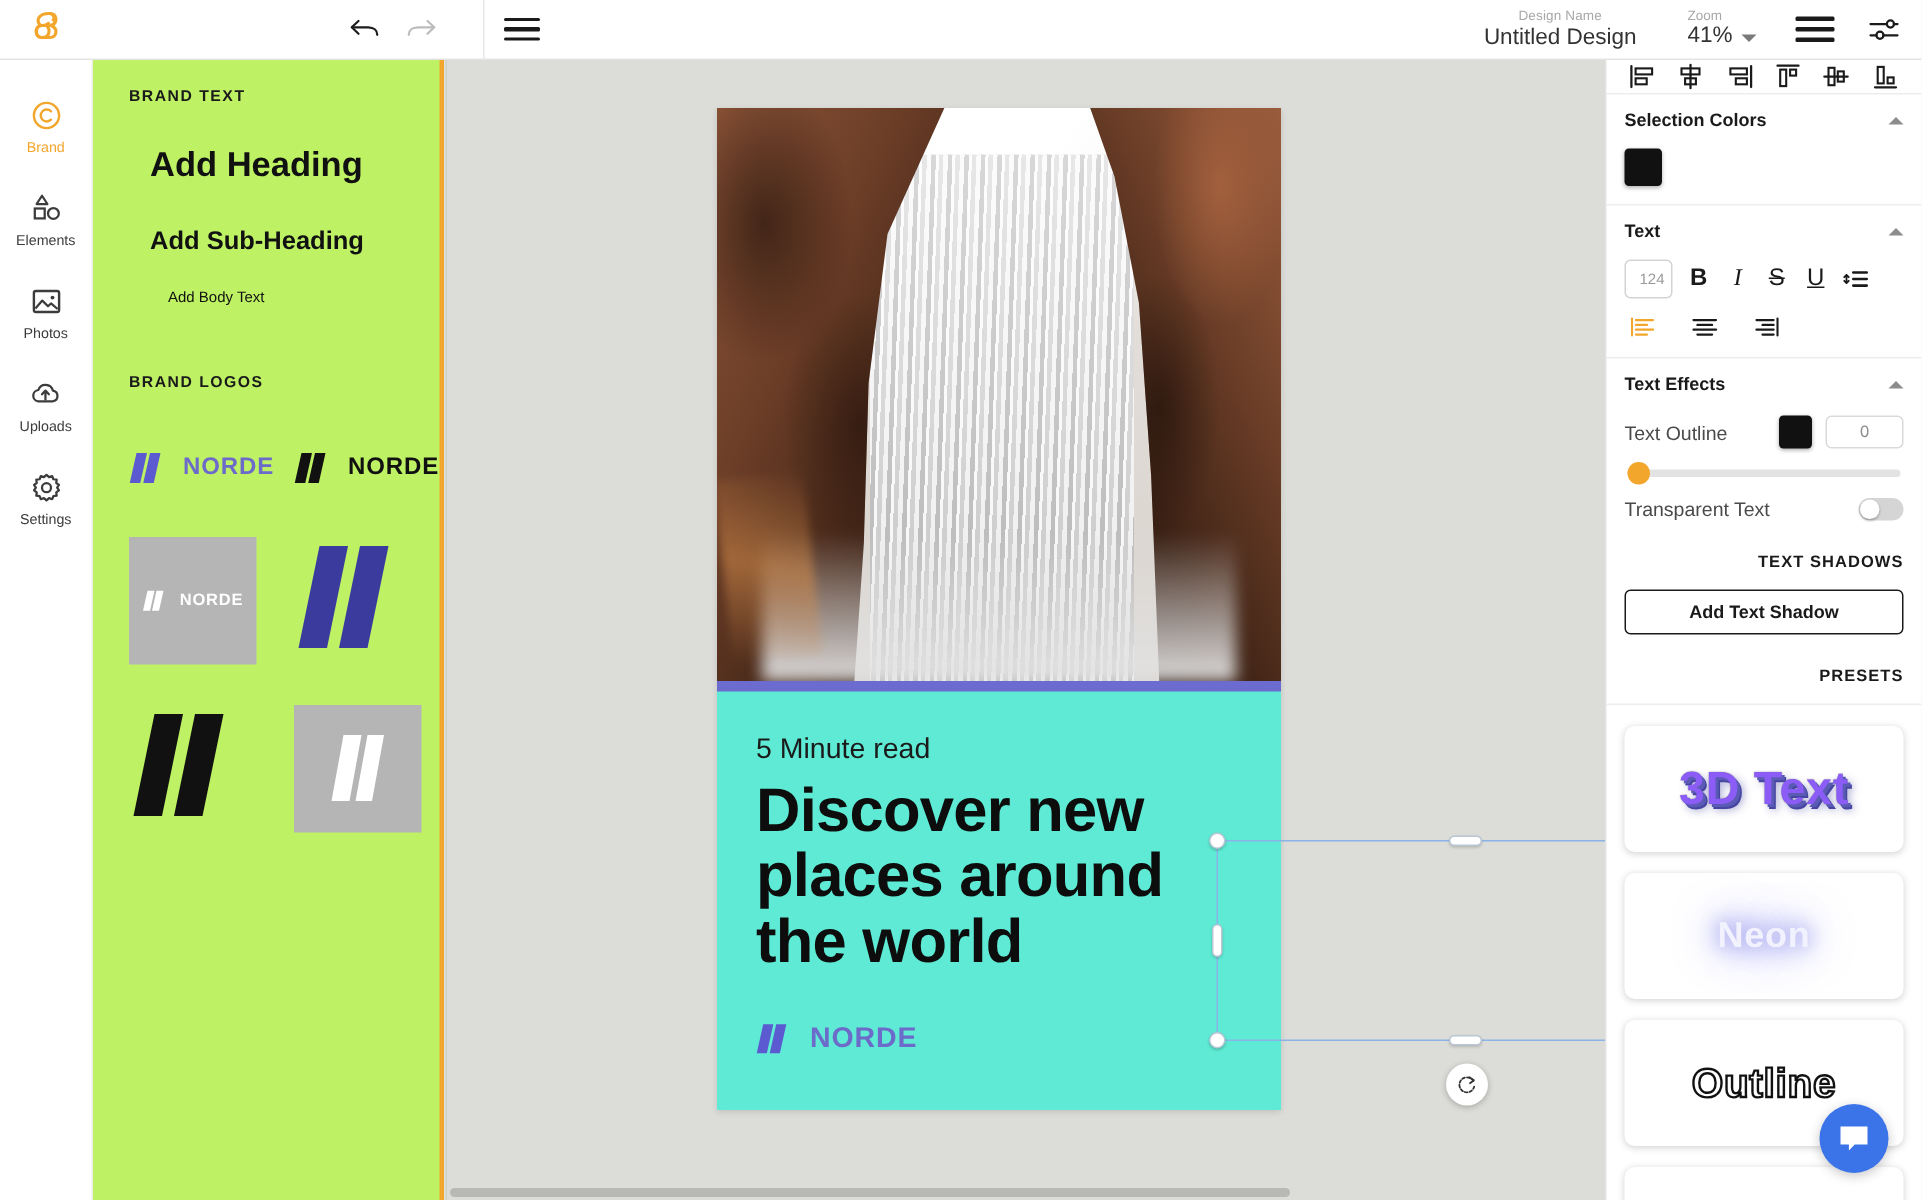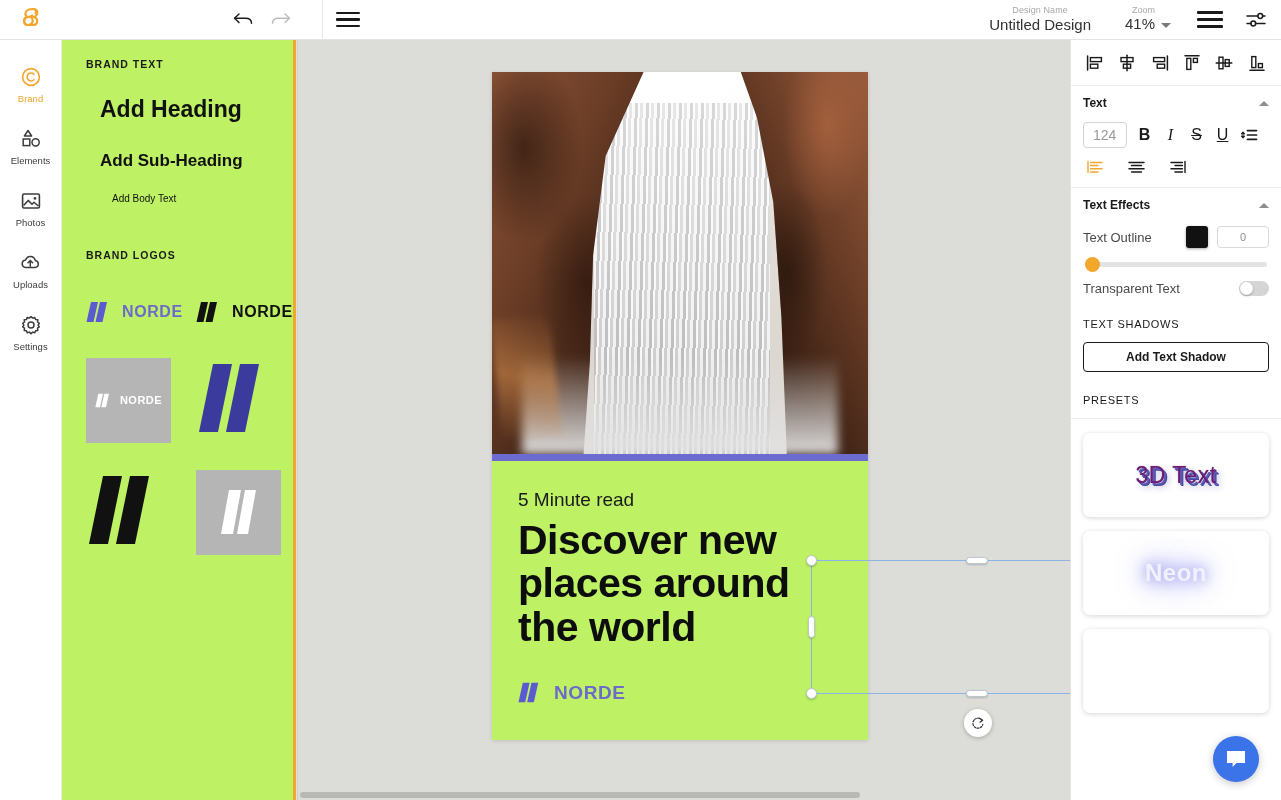--- a/index.html
+++ b/index.html
@@ -23,21 +23,21 @@
   .hamburger-cell { margin-left: 30px; width: 50px; display: flex; align-items: center; justify-content: center;
      border-left: 1px solid #e8e8e8; height: 40px; }
   .hamb { width: 24px; height: 16px; display: flex; flex-direction: column; justify-content: space-between; cursor: pointer; }
   .hamb i { display: block; height: 2.4px; background: #1a1a1a; border-radius: 1px; }
   .topbar-spacer { flex: 1; }
 
   .design-name { text-align: center; margin-right: 34px; line-height: 1.1; }
   .design-name .lbl { font-size: 9px; color: #a8a8a8; letter-spacing: .1px; }
   .design-name .val { font-size: 15px; color: #333; margin-top: 1px; }
 
-  .zoom-box { display: flex; align-items: flex-end; gap: 6px; margin-right: 26px; text-align: right; }
+  .zoom-box { display: flex; align-items: flex-end; gap: 6px; margin-right: 26px; }
   .zoom-col { line-height: 1.1; }
   .zoom-col .lbl { font-size: 9px; color: #a8a8a8; }
   .zoom-col .val { font-size: 15px; color: #333; }
   .caret-dn { width: 0; height: 0; border-left: 5px solid transparent; border-right: 5px solid transparent;
      border-top: 5px solid #7a7a7a; margin-bottom: 5px; cursor: pointer; }
 
   .hamb2 { width: 26px; height: 17px; display: flex; flex-direction: column; justify-content: space-between;
      margin-right: 22px; cursor: pointer; }
   .hamb2 i { display: block; height: 2.6px; background: #1a1a1a; border-radius: 1px; }
 
@@ -74,22 +74,22 @@
   .tile { width: 85px; height: 85px; display: flex; align-items: center; justify-content: center; cursor: pointer; }
   .tile.grey { background: #b5b5b5; }
   .tile-row { height: 98px; display: flex; align-items: center; }
   .tile-inner { display: flex; align-items: center; gap: 7px; }
   .tile-word { font-size: 11px; font-weight: bold; letter-spacing: .5px; color: #fff; }
 
   
   .canvas-wrap { flex: 1; background: #dcdcd8; position: relative; overflow: hidden;
      border-left: 1px solid #cfcfcb; }
   .page {
-    position: absolute; left: 194px; top: 32px; width: 376px; height: 668px;
-    background: #bef264; box-shadow: 0 1px 4px rgba(0,0,0,.12);
+    position: absolute; left: 180px; top: 32px; width: 376px; height: 668px;
+    background: #5eead4; box-shadow: 0 1px 4px rgba(0,0,0,.12);
   }
   .photo { position: relative; width: 100%; height: 382px; overflow: hidden;
      background: linear-gradient(180deg,#fdfdfd 0%,#f3f1ef 16%,#e2ddd8 40%,#d8d2cc 100%); }
   .cliff-l, .cliff-r { position: absolute; top: 0; height: 100%; }
   .cliff-l { left: 0; width: 42%;
     background:
       radial-gradient(ellipse 60% 40% at 20% 20%, rgba(20,10,6,.55), transparent 62%),
       radial-gradient(ellipse 50% 35% at 60% 55%, rgba(30,14,8,.5), transparent 65%),
       linear-gradient(115deg,#8a5236 0%,#6e3f28 34%,#4a2a1a 62%,#241309 100%);
     clip-path: polygon(0 0, 96% 0, 72% 22%, 64% 48%, 62% 76%, 58% 100%, 0 100%);
@@ -149,49 +149,49 @@
      padding: 0 8px; border-bottom: 1px solid #ededed; }
   .align-row .icon-btn { width: 22px; height: 22px; }
   .rp-sec { border-bottom: 1px solid #ededed; padding: 10px 12px 12px 12px; }
   .rp-head { display: flex; align-items: center; justify-content: space-between; }
   .rp-title { font-size: 12px; font-weight: bold; color: #1a1a1a; }
   .chev-up { width: 0; height: 0; border-left: 5px solid transparent; border-right: 5px solid transparent;
      border-bottom: 5px solid #8c8c8c; cursor: pointer; }
   .swatch { width: 25px; height: 25px; background: #111; border-radius: 3px; margin-top: 12px;
      box-shadow: 0 1px 3px rgba(0,0,0,.3); cursor: pointer; }
   .size-row { display: flex; align-items: center; gap: 9px; margin-top: 12px; }
-  .size-input { width: 44px; height: 26px; border: 1px solid #d3d3d3; border-radius: 4px; background: #fff;
-     font-size: 14px; color: #9a9a9a; padding-left: 9px; font-family: "Liberation Sans", sans-serif; }
+  .size-input { width: 32px; height: 26px; border: 1px solid #d3d3d3; border-radius: 4px; background: #fff;
+     font-size: 10px; color: #9a9a9a; padding-left: 9px; font-family: "Liberation Sans", sans-serif; }
   .tb { font-size: 16px; color: #1a1a1a; cursor: pointer; width: 17px; text-align: center; }
   .tb.b { font-weight: bold; } .tb.i { font-style: italic; font-family: "Liberation Serif", serif; }
   .tb.s { text-decoration: line-through; } .tb.u { text-decoration: underline; }
   .align-row2 { display: flex; gap: 22px; margin-top: 11px; padding-left: 3px; }
   .effects-row { display: flex; align-items: center; justify-content: space-between; margin-top: 14px; }
   .eff-label { font-size: 13px; color: #4a4a4a; }
   .eff-right { display: flex; align-items: center; gap: 9px; }
   .sw-sm { width: 22px; height: 22px; background: #111; border-radius: 3px; box-shadow: 0 1px 3px rgba(0,0,0,.35);
      cursor: pointer; }
   .num-input { width: 52px; height: 22px; border: 1px solid #d9d9d9; border-radius: 4px; font-size: 11px;
      color: #8d8d8d; text-align: center; font-family: "Liberation Sans", sans-serif; background: #fff; }
   .slider { position: relative; height: 5px; background: #e3e3e3; border-radius: 3px; margin: 14px 2px 0 2px;
      cursor: pointer; }
   .slider .knob { position: absolute; left: 0; top: -5px; width: 15px; height: 15px; border-radius: 50%;
      background: #f3a62c; }
   .toggle { width: 30px; height: 15px; border-radius: 8px; background: #d5d5d5; position: relative; cursor: pointer; }
   .toggle i { position: absolute; left: 1px; top: 1px; width: 13px; height: 13px; border-radius: 50%;
      background: #fff; box-shadow: 0 1px 2px rgba(0,0,0,.3); }
-  .minihead { font-size: 11px; font-weight: normal; letter-spacing: .7px; color: #1a1a1a; margin-top: 22px; }
+  .minihead { font-size: 11px; font-weight: bold; letter-spacing: .7px; color: #1a1a1a; margin-top: 22px; text-align: right; }
   .add-shadow { margin-top: 12px; height: 30px; border: 1.6px solid #1a1a1a; border-radius: 4px;
      display: flex; align-items: center; justify-content: center; font-size: 12px; font-weight: bold;
      color: #1a1a1a; cursor: pointer; }
   .presets { padding: 0 12px 18px 12px; }
   .preset-card { height: 84px; background: #fff; border-radius: 7px; box-shadow: 0 1px 5px rgba(0,0,0,.17);
      margin-top: 14px; display: flex; align-items: center; justify-content: center; cursor: pointer;
      overflow: hidden; position: relative; }
-  .p3d { font-size: 23px; font-weight: normal; color: #701a75; letter-spacing: .5px;
+  .p3d { font-size: 31px; font-weight: bold; color: #8b5cf6; letter-spacing: .5px;
      text-shadow: 2px 2px 0 #5b5bb5, 3px 3px 0 #4646a2, 4px 4px 6px rgba(70,70,162,.5), 0 0 1px #888; }
   .pneon { font-size: 24px; font-weight: bold; color: #f2f2fe; letter-spacing: .5px;
      text-shadow: 0 0 9px #b9b9f5, 0 0 18px #9a9aec, 0 0 30px #7e7ee4; }
   .poutline { font-size: 27px; font-weight: bold; color: #fff; letter-spacing: .5px;
      -webkit-text-stroke: 1.6px #111; }
   .chat-fab { position: absolute; right: 22px; bottom: 18px; width: 46px; height: 46px; border-radius: 50%;
      background: #3b73e8; display: flex; align-items: center; justify-content: center; cursor: pointer;
      box-shadow: 0 2px 8px rgba(0,0,0,.22); z-index: 20; }
 </style>
 </head>
@@ -472,20 +472,27 @@
         </span>
         <span class="icon-btn">
           <svg width="20" height="20" viewBox="0 0 20 20">
             <path d="M3 17.2 H17" stroke="#1a1a1a" stroke-width="1.5" stroke-linecap="round"></path>
             <rect x="4.8" y="3.6" width="4" height="11" fill="none" stroke="#1a1a1a" stroke-width="1.4"></rect>
             <rect x="11.4" y="10.6" width="4" height="4" fill="none" stroke="#1a1a1a" stroke-width="1.4"></rect>
           </svg>
         </span>
       </div>
 
+      <div class="rp-sec">
+        <div class="rp-head">
+          <span class="rp-title">Selection Colors</span>
+          <span class="chev-up"></span>
+        </div>
+        <div class="swatch"></div>
+      </div>
 
       <div class="rp-sec">
         <div class="rp-head">
           <span class="rp-title">Text</span>
           <span class="chev-up"></span>
         </div>
         <div class="size-row">
           <input class="size-input" value="124" style="">
           <span class="tb b">B</span>
           <span class="tb i">I</span>
@@ -551,20 +558,23 @@
       </div>
 
       <div class="presets">
         <div class="preset-card">
           <span class="p3d">3D Text</span>
         </div>
         <div class="preset-card">
           <span class="pneon">Neon</span>
         </div>
         <div class="preset-card">
+          <span class="poutline">Outline</span>
+        </div>
+        <div class="preset-card">
           
         </div>
       </div>
 
       <div class="chat-fab">
         <svg width="24" height="22" viewBox="0 0 24 22">
           <path d="M3 3 H21 V15 H12.5 L8.6 19 V15 H3 Z" fill="#ffffff"></path>
         </svg>
       </div>
     </div>

